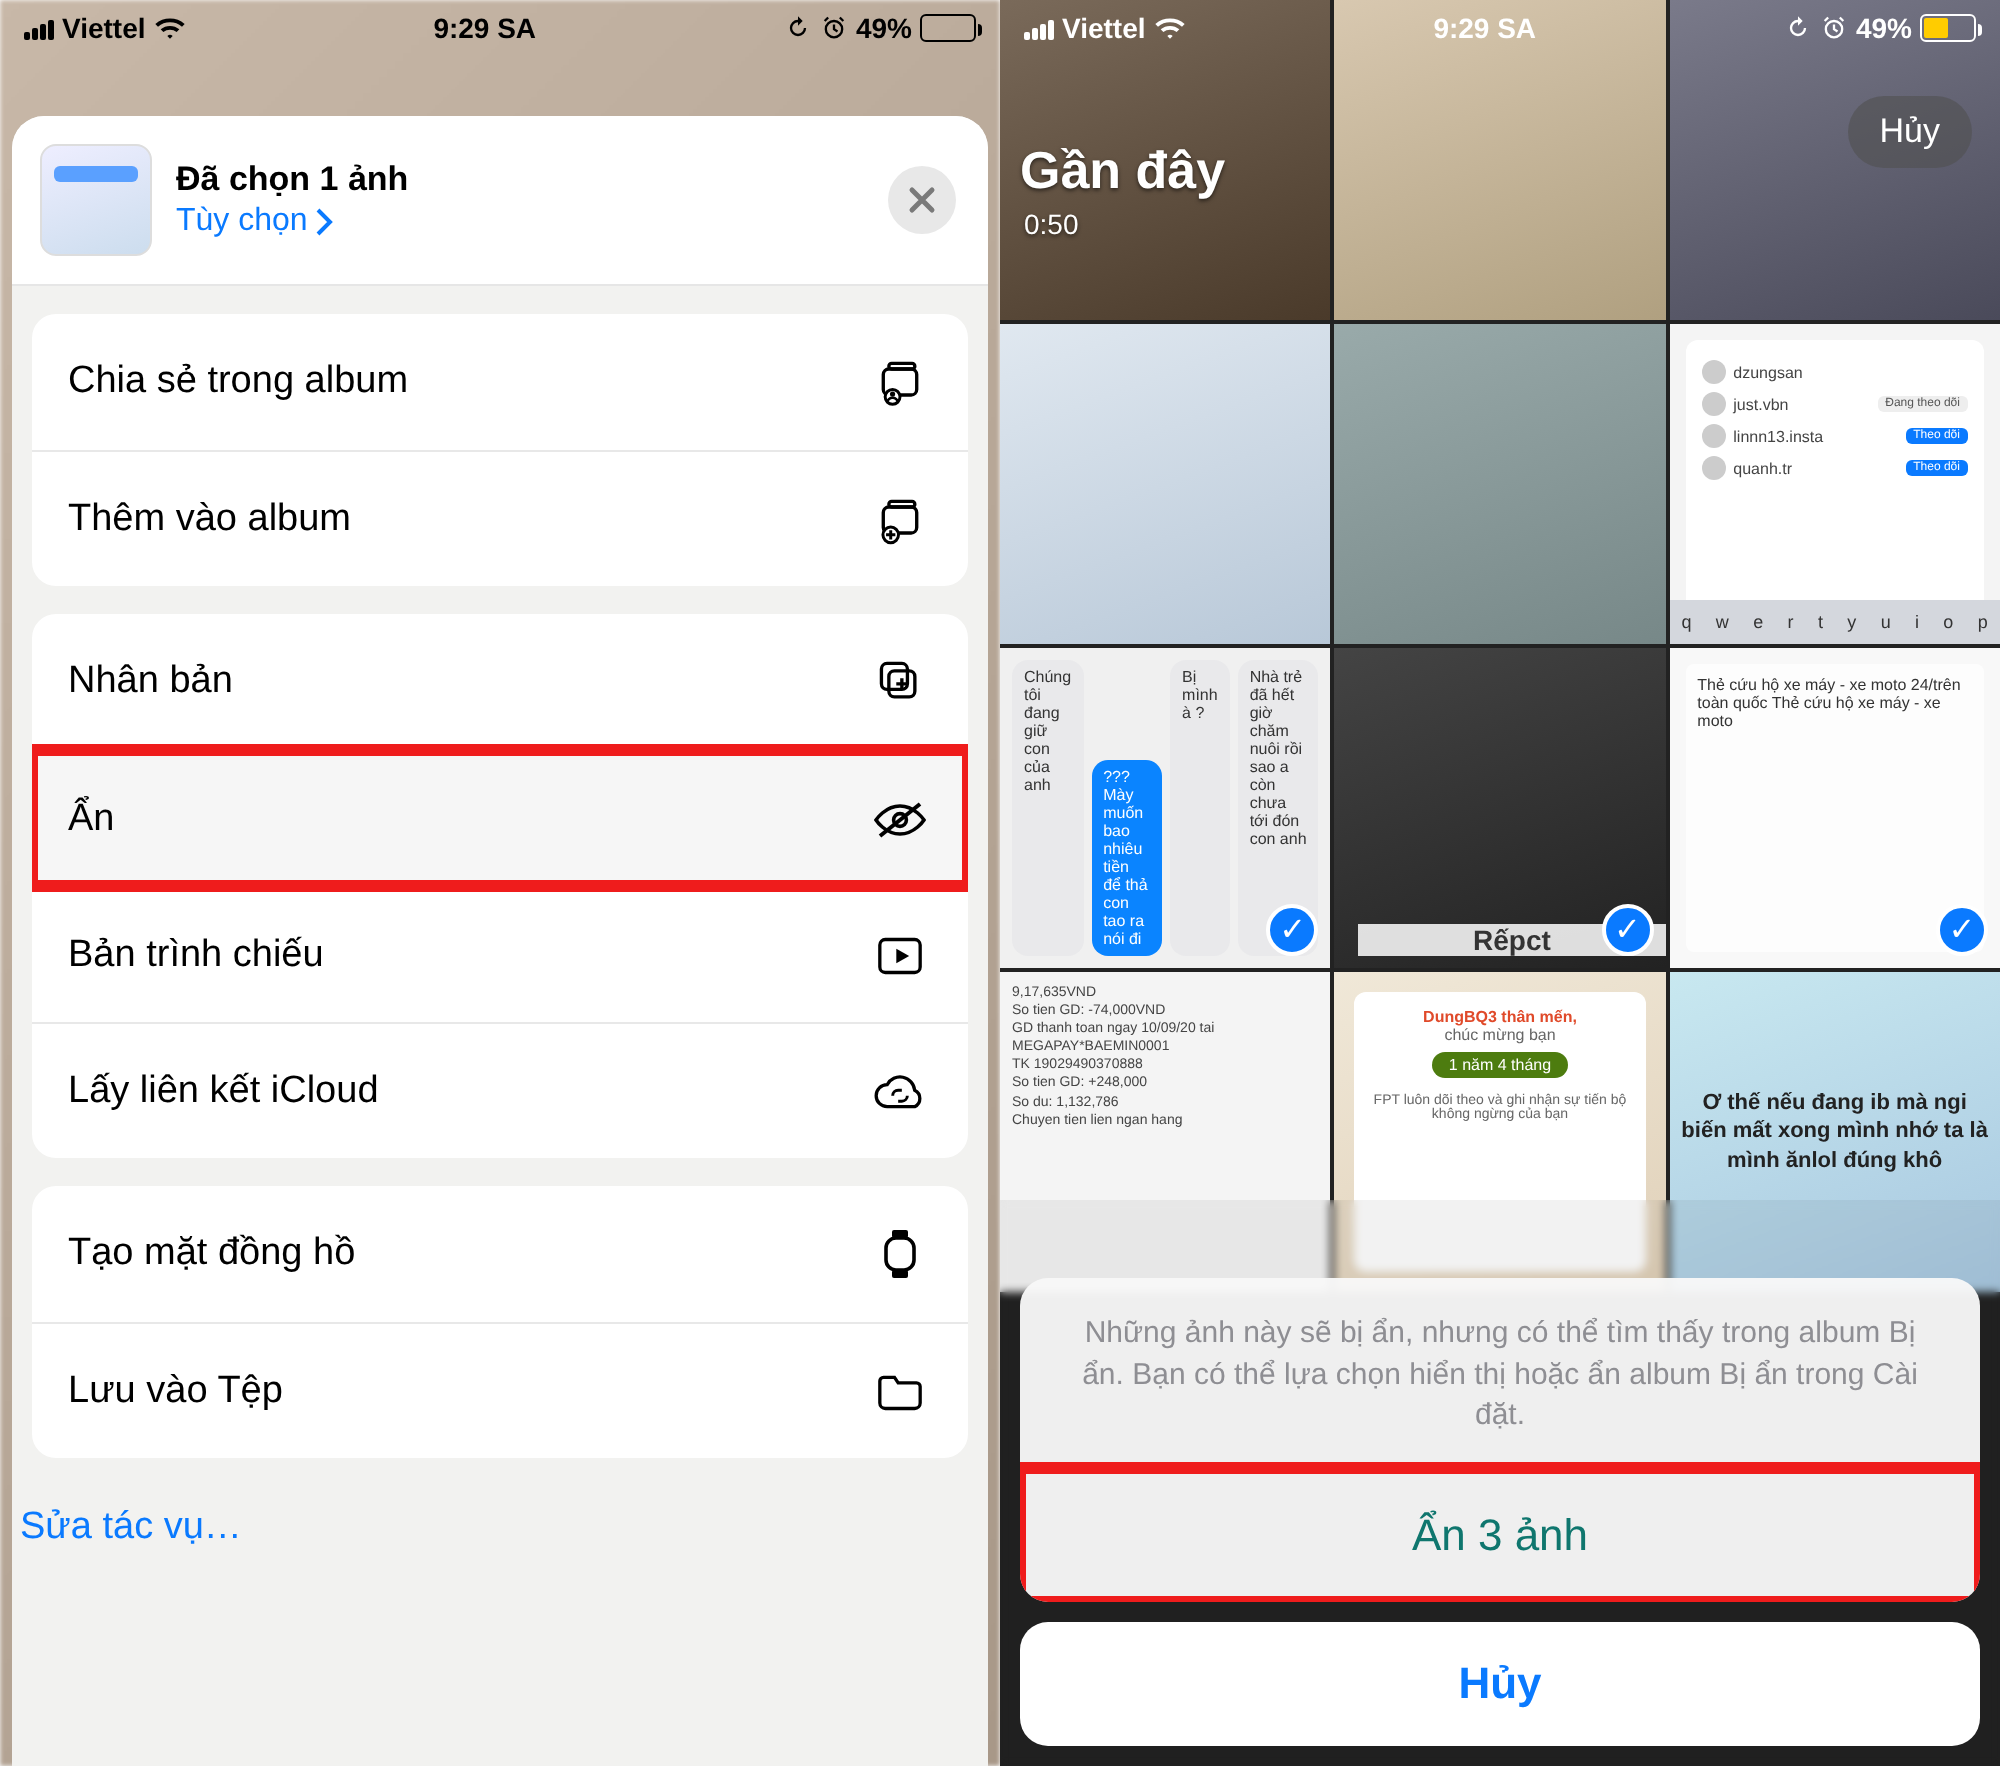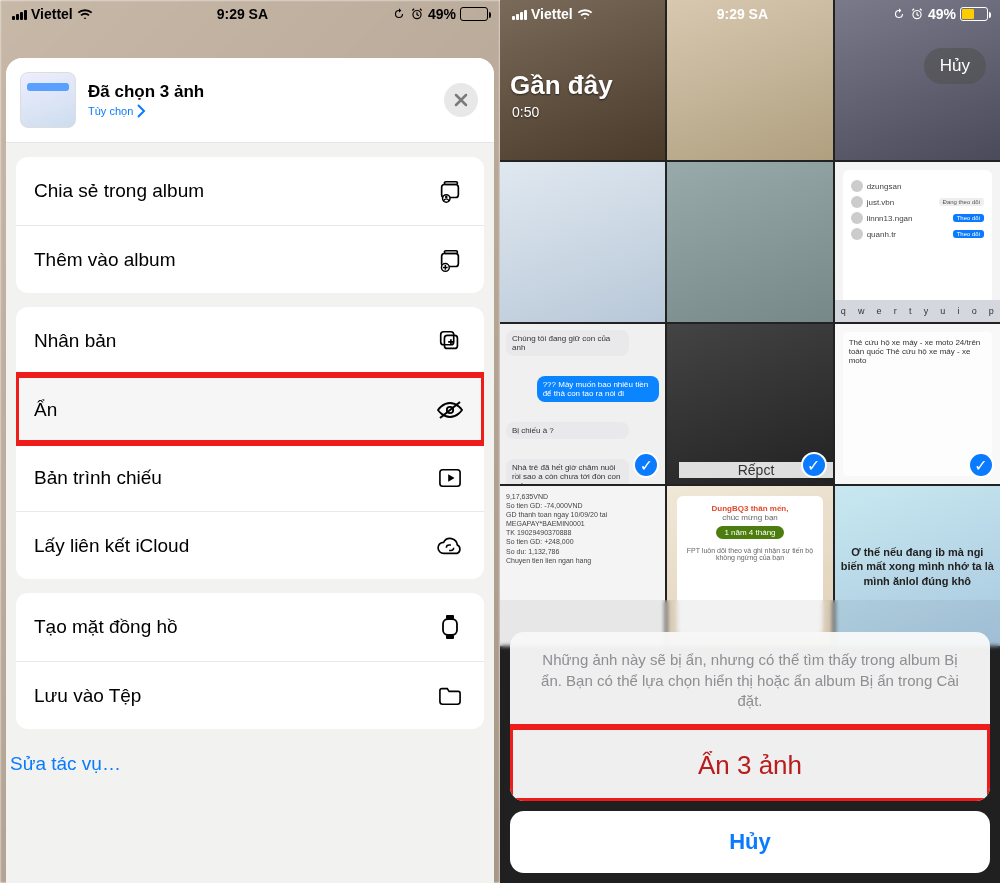--- a/index.html
+++ b/index.html
@@ -65,21 +65,21 @@
     border-bottom: 1px solid #e6e6e6;
   }
   .thumb {
     width: 56px; height: 56px; border-radius: 8px;
     background: linear-gradient(160deg,#eef,#cde);
     border:1px solid #ddd;
     position:relative; overflow:hidden;
   }
   .thumb::after{content:"";position:absolute;top:10px;left:6px;right:6px;height:8px;background:#5aa0ff;border-radius:3px;}
   .share-title { font-size: 17px; font-weight: 600; color:#000; }
-  .share-sub { font-size: 11px; color:#0a7aff; margin-top:2px; display:flex; align-items:center; }
+  .share-sub { font-size: 16px; color:#0a7aff; margin-top:2px; display:flex; align-items:center; }
   .close-btn {
     margin-left:auto; width:34px;height:34px;border-radius:50%;
     background:#e8e8e8; display:flex;align-items:center;justify-content:center;
     color:#7a7a7a; font-size:18px; cursor:pointer;
   }
 
   .group { margin: 14px 10px 0 10px; background:#fff; border-radius:12px; overflow:hidden; }
   .row {
     height: 68px;
     display:flex; align-items:center; justify-content:space-between;
@@ -148,48 +148,48 @@
     z-index:60;
   }
   .as-group{
     background:rgba(248,248,248,.96);
     border-radius:14px; overflow:hidden; text-align:center;
   }
   .as-msg{
     padding:18px 22px 16px; font-size:15px; color:#8e8e93; line-height:1.35;
   }
   .as-btn{
-    border-top:3px solid #d946ef;
-    padding:20px 10px; font-size:26px; color:#b91c1c; cursor:pointer;
+    border-top:1px solid #d946ef;
+    padding:20px 10px; font-size:22px; color:#0f766e; cursor:pointer;
     position:relative;
   }
   .as-btn.highlight{
     outline:6px solid #ef1c1c; outline-offset:-3px;
   }
   .as-cancel{
     margin-top:10px; background:#fff; border-radius:14px;
     padding:18px 10px; font-size:22px; color:#0a7aff; font-weight:600;
     text-align:center; cursor:pointer;
   }
 
   
   .insta-list{position:absolute;inset:8px;background:#fff;border-radius:6px;padding:6px 8px;font-size:8px;color:#444;}
   .insta-list .r{display:flex;align-items:center;gap:4px;margin:4px 0;}
   .insta-list .av{width:12px;height:12px;border-radius:50%;background:#ccc;}
   .insta-list .btn{margin-left:auto;font-size:6px;padding:1px 4px;border-radius:3px;background:#0a7aff;color:#fff;}
   .insta-list .btn.gray{background:#eee;color:#555;}
   .kb{position:absolute;left:0;right:0;bottom:0;height:22px;background:#d4d7dd;display:flex;justify-content:space-around;align-items:center;font-size:9px;color:#333;}
-  .chat{position:absolute;inset:6px;display:flex;flex-direction:column;gap:20px;font-size:8px;}
+  .chat{position:absolute;inset:6px;display:flex;flex-direction:row;gap:4px;font-size:8px;}
   .bubble{max-width:80%;padding:4px 6px;border-radius:8px;background:#e9e9eb;color:#333;}
   .bubble.blue{background:#0a84ff;color:#fff;align-self:flex-end;}
   .bank{position:absolute;inset:6px;font-size:7px;color:#444;line-height:1.3;overflow:hidden;}
   .promo{position:absolute;inset:10px;background:#fff;border-radius:6px;padding:8px;text-align:center;font-size:8px;color:#666;}
   .promo .pill{display:inline-block;background:#4d7c0f;color:#fff;padding:2px 8px;border-radius:10px;font-size:8px;margin:4px 0;}
   .caption{position:absolute;inset:8px;font-size:10px;color:#333;background:rgba(255,255,255,.7);padding:6px;border-radius:4px;}
-  .repct{position:absolute;left:12px;right:0;bottom:6px;text-align:center;font-size:14px;color:#333;background:rgba(255,255,255,.85);}
+  .repct{position:absolute;left:12px;right:0;bottom:6px;text-align:center;font-size:14px;color:#333;background:rgba(255,255,255,.85);font-weight:bold;}
   .headline{position:absolute;left:6px;right:6px;top:50%;transform:translateY(-50%);font-size:11px;font-weight:700;color:#222;text-align:center;line-height:1.3;}
 </style>
 </head>
 <body>
 
 <div class="screen left">
   <div class="share-bg"></div>
 
   <div class="status-bar status-dark">
     <div class="status-left">
@@ -217,21 +217,21 @@
       <span class="battery-cap">
           <span class="battery-fill" style="49%"></span>
         </span>
     </div>
   </div>
 
   <div class="share-sheet">
     <div class="share-header">
       <div class="thumb"></div>
       <div>
-        <div class="share-title">Đã chọn 3 ảnh</div>
+        <div class="share-title">Đã chọn 1 ảnh</div>
         <div class="share-sub">
           <span>Tùy chọn</span>
           <svg width="10" height="14" viewBox="0 0 10 14" style="margin-left:3px">
               <path d="M2 1l6 6-6 6" stroke="#0a7aff" stroke-width="2" fill="none"></path>
             </svg>
         </div>
       </div>
       <div class="close-btn">
         <svg width="14" height="14" viewBox="0 0 14 14">
             <path d="M2 2l10 10M12 2L2 12" stroke="#7a7a7a" stroke-width="2.5" stroke-linecap="round"></path>
@@ -347,21 +347,21 @@
             <span class="av"></span>
             <span>dzungsan</span>
           </div>
         <div class="r">
             <span class="av"></span>
             <span>just.vbn</span>
             <span class="btn gray">Đang theo dõi</span>
           </div>
         <div class="r">
             <span class="av"></span>
-            <span>linnn13.ngan</span>
+            <span>linnn13.insta</span>
             <span class="btn">Theo dõi</span>
           </div>
         <div class="r">
             <span class="av"></span>
             <span>quanh.tr</span>
             <span class="btn">Theo dõi</span>
           </div>
       </div>
       <div class="kb" id="kbrow">
           <span>q</span>
@@ -373,21 +373,21 @@
           <span>u</span>
           <span>i</span>
           <span>o</span>
           <span>p</span>
         </div>
     </div>
     <div class="cell p7">
       <div class="chat">
         <div class="bubble">Chúng tôi đang giữ con của anh</div>
         <div class="bubble blue">??? Mày muốn bao nhiêu tiền để thả con tao ra nói đi</div>
-        <div class="bubble">Bị chiếu à ?</div>
+        <div class="bubble">Bị mình à ?</div>
         <div class="bubble">Nhà trẻ đã hết giờ chăm nuôi rồi sao a còn chưa tới đón con anh</div>
       </div>
       <div class="chk">✓</div>
     </div>
     <div class="cell p8">
       <div class="repct">Rếpct</div>
       <div class="chk">✓</div>
     </div>
     <div class="cell p9">
       <div class="caption" style="font-size:8px">Thẻ cứu hộ xe máy - xe moto 24/trên toàn quốc

